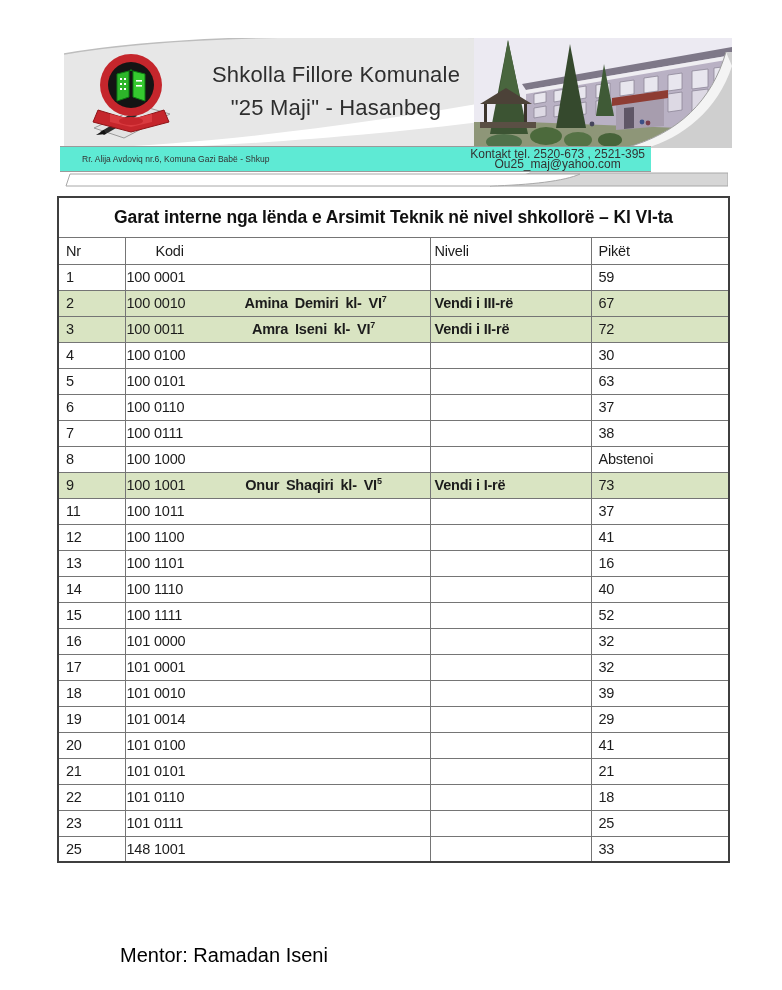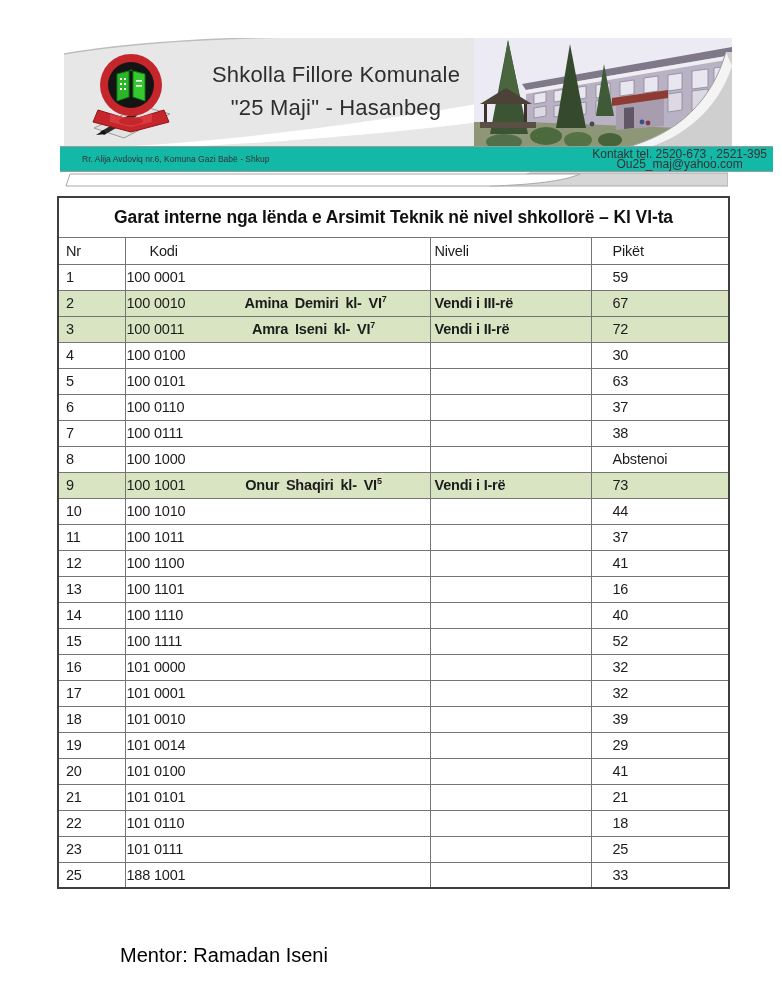--- a/index.html
+++ b/index.html
@@ -10,22 +10,22 @@
   
   .hdr{position:absolute;left:64px;top:38px;width:668px;height:110px;}
   .hdr svg.bg{position:absolute;left:0;top:0;}
   .logo{position:absolute;left:26px;top:10px;width:82px;height:96px;}
   .schoolname{
     position:absolute;left:112px;top:20px;width:320px;text-align:center;
     color:#2e2e2e;font-size:22px;line-height:33px;letter-spacing:.2px;
   }
   .photo{position:absolute;left:410px;top:0;width:258px;height:110px;}
   .addrband{
-    position:absolute;left:60px;top:146px;width:713px;height:26px;
-    background:#14b8a6;border-top:1px solid #9a9a9a;border-bottom:1px solid #9a9a9a;
+    position:absolute;left:60px;top:146px;width:591px;height:26px;
+    background:#5eead4;border-top:1px solid #9a9a9a;border-bottom:1px solid #9a9a9a;
     box-sizing:border-box;
   }
   .addr{position:absolute;left:22px;top:0;font-size:8.5px;line-height:24px;color:#333;}
   .contact{
     position:absolute;right:6px;top:2px;text-align:center;font-size:12px;
     line-height:10px;color:#333;
   }
   .curlstrip{position:absolute;left:60px;top:172px;width:668px;height:16px;}
   
   .results{
@@ -41,22 +41,22 @@
   .results{border:2px solid #3f3f3f;}
   .results .titlecell{
     height:40px;text-align:center;font-weight:bold;font-size:17.5px;
     letter-spacing:-0.1px;color:#111;margin-left:48px;
   }
   .results th{height:27px;}
   .results td{height:26px;}
   .c-nr{padding-left:7px;}
   .c-kodi{padding-left:1px;}
   .c-niv{padding-left:4px;}
-  .c-pik{padding-left:21px;}
-  th.c-kodi{padding-left:24px;margin-left:44px;}
+  .c-pik{padding-left:7px;}
+  th.c-kodi{padding-left:30px;margin-left:44px;}
   .kflex{display:flex;align-items:center;}
   .kflex .code{flex:0 0 118px;}
   .kflex .pname{flex:1;text-align:center;padding-right:46px;font-weight:bold;word-spacing:3px;}
   .pname sup{font-size:9px;vertical-align:super;line-height:0;}
   tr.hl .c-niv{font-weight:bold;}
   
   .mentor{position:absolute;left:120px;top:944px;font-size:20px;color:#000000;}
 </style>
 </head>
 <body>
@@ -280,31 +280,20 @@
         <td class="c-kodi">
           <span class="kflex">
             <span class="code">100 1001</span>
             <span class="pname">Onur Shaqiri kl- VI<sup>5</sup></span>
           </span>
         </td>
         <td class="c-niv">Vendi i I-rë</td>
         <td class="c-pik">73</td>
       </tr>
       <tr>
-        <td class="c-nr">10</td>
-        <td class="c-kodi">
-          <span class="kflex">
-            <span class="code">100 1010</span>
-            <span class="pname"></span>
-          </span>
-        </td>
-        <td class="c-niv"></td>
-        <td class="c-pik">44</td>
-      </tr>
-      <tr>
         <td class="c-nr">11</td>
         <td class="c-kodi">
           <span class="kflex">
             <span class="code">100 1011</span>
             <span class="pname"></span>
           </span>
         </td>
         <td class="c-niv"></td>
         <td class="c-pik">37</td>
       </tr>
@@ -437,21 +426,21 @@
             <span class="pname"></span>
           </span>
         </td>
         <td class="c-niv"></td>
         <td class="c-pik">25</td>
       </tr>
       <tr>
         <td class="c-nr">25</td>
         <td class="c-kodi">
           <span class="kflex">
-            <span class="code">188 1001</span>
+            <span class="code">148 1001</span>
             <span class="pname"></span>
           </span>
         </td>
         <td class="c-niv"></td>
         <td class="c-pik">33</td>
       </tr>
     </tbody>
 </table>
 
 <div class="mentor">Mentor: Ramadan Iseni</div>

